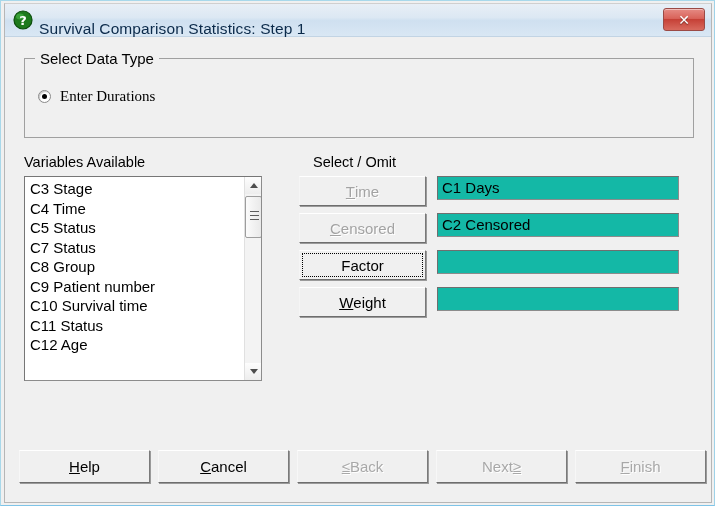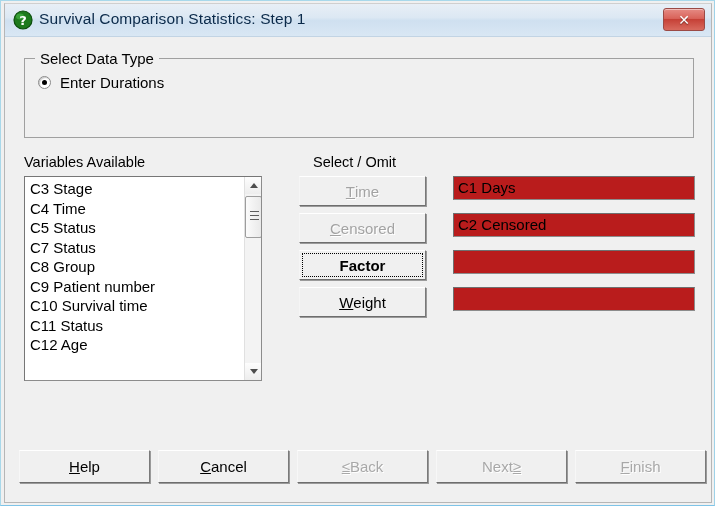--- a/index.html
+++ b/index.html
@@ -49,21 +49,21 @@
     border-bottom: 1px solid #c2d4e4;
   }
   .title-icon {
     position: absolute;
     left: 8px; top: 6px;
     width: 20px; height: 20px;
   }
   .title-text {
     position: absolute;
     left: 34px;
-    top: 6px;
+    top: 16px;
     font-size: 15.5px;
     color: #0b2a4a;
     letter-spacing: 0.1px;
     white-space: nowrap;
   }
   .close-btn {
     position: absolute;
     right: 6px; top: 4px;
     width: 42px; height: 23px;
     box-sizing: border-box;
@@ -114,21 +114,21 @@
     color: #000;
     white-space: nowrap;
   }
 
   .radio-row {
     position: absolute;
     display: flex;
     align-items: center;
     cursor: pointer;
   }
-  .radio-row.r1 { left: 33px; top: 37px; }
+  .radio-row.r1 { left: 33px; top: 51px; font-family: Liberation Serif, serif; }
   .radio-row.r2 { left: 33px; top: 76px; }
   .radio-mark {
     width: 13px; height: 13px;
     border-radius: 50%;
     box-sizing: border-box;
     background: #ffffff;
     border: 1px solid #8a8a8a;
     box-shadow: inset 1px 1px 1px rgba(0,0,0,0.22);
     position: relative;
     flex: 0 0 auto;
@@ -262,38 +262,38 @@
   .mid-btn.b1 { top: 139px; }
   .mid-btn.b2 { top: 176px; }
   .mid-btn.b3 { top: 213px; }
   .mid-btn.b4 { top: 250px; }
   .mid-btn.disabled {
     color: #a3a3a3;
     text-shadow: 1px 1px 0 #ffffff;
     cursor: default;
   }
   .mid-btn.focused {
-    font-weight: bold;
+    font-weight: normal;
   }
   .focus-ring {
     position: absolute;
     left: 2px; top: 2px; right: 2px; bottom: 2px;
     border: 1px dotted #000000;
     pointer-events: none;
   }
   .mn { text-decoration: underline; }
 
   
   .sel-field {
     position: absolute;
-    left: 448px;
+    left: 432px;
     width: 242px;
     height: 24px;
     box-sizing: border-box;
-    background: #b91c1c;
+    background: #14b8a6;
     border: 1px solid #8c8c8c;
     border-top-color: #6f6f6f;
     border-left-color: #6f6f6f;
     font-size: 15px;
     color: #000;
     line-height: 22px;
     padding: 0 12px 0 4px;
     white-space: nowrap;
     overflow: hidden;
     cursor: text;

